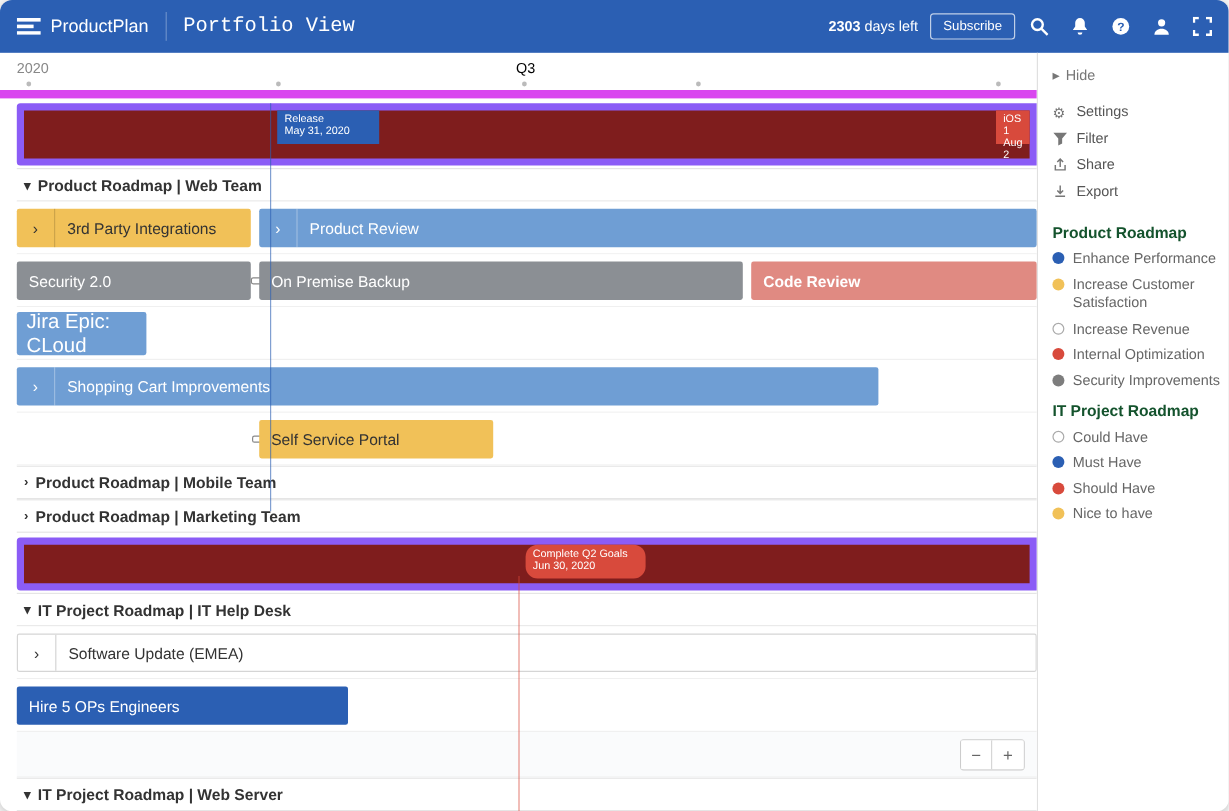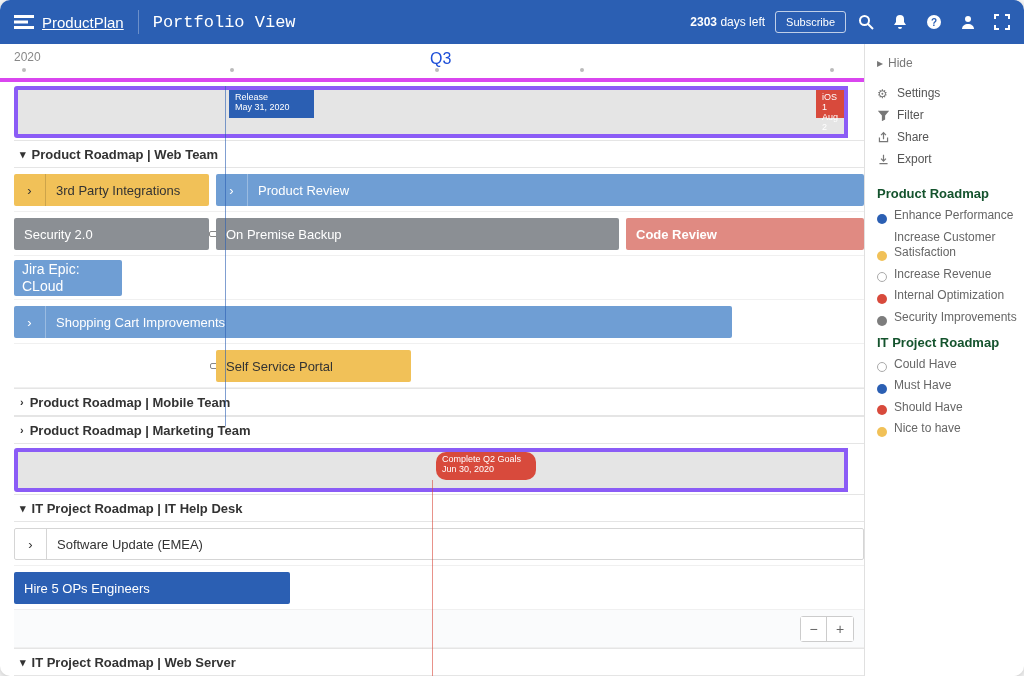--- a/index.html
+++ b/index.html
@@ -1,63 +1,63 @@
 <!DOCTYPE html>
 <html><head>
 <meta charset="utf-8">
 <style>
 * { box-sizing: border-box; margin: 0; padding: 0; }
 body { font-family: -apple-system, BlinkMacSystemFont, "Segoe UI", Arial, sans-serif; font-size: 13px; color: #333; background: #fff; }
 .app { width: 1024px; height: 676px; border-radius: 10px; overflow: hidden; box-shadow: 0 2px 12px rgba(0,0,0,0.3); position: relative; background: #fff; }
 
 
 .header { height: 44px; background: #2b5fb3; display: flex; align-items: center; padding: 0 14px; color: #fff; }
-.logo { display: flex; align-items: center; gap: 8px; font-size: 15px; text-decoration: underline; }
+.logo { display: flex; align-items: center; gap: 8px; font-size: 15px; }
 .logo-icon { width: 20px; height: 14px; display: inline-block; }
 .logo-icon svg { width: 100%; height: 100%; }
 .divider-v { width: 1px; height: 24px; background: rgba(255,255,255,0.3); margin: 0 14px; }
 .view-title { font-size: 17px; font-family: Liberation Mono, monospace; }
 .header-spacer { flex: 1; }
 .days-left { font-size: 12px; margin-right: 10px; }
 .days-left b { font-weight: 700; }
 .subscribe-btn { border: 1px solid rgba(255,255,255,0.7); background: transparent; color: #fff; font-size: 11px; padding: 4px 10px; border-radius: 3px; cursor: pointer; margin-right: 12px; }
 .header-icons { display: flex; gap: 18px; align-items: center; }
 .header-icon { width: 16px; height: 16px; cursor: pointer; color: #fff; }
 
 
 .body { display: flex; height: calc(100% - 44px); }
 .timeline-area { flex: 1; position: relative; overflow: hidden; }
 .sidebar-right { width: 160px; border-left: 1px solid #e0e0e0; padding: 10px 0 10px 6px; font-size: 12px; color: #555; }
 
 
-.time-header { height: 38px; position: relative; border-bottom: 4px solid #d946ef; }
+.time-header { height: 38px; position: relative; border-bottom: 7px solid #d946ef; }
 .year-label { position: absolute; left: 14px; top: 6px; font-size: 12px; color: #888; }
-.q-label { position: absolute; left: 430px; top: 6px; font-size: 16px; color: #1d4ed8; }
+.q-label { position: absolute; left: 430px; top: 6px; font-size: 12px; color: #000000; }
 .tick-row { position: absolute; top: 24px; left: 0; right: 0; height: 12px; }
 .tick { position: absolute; top: 0; width: 4px; height: 4px; background: #bbb; border-radius: 2px; }
 
 
 .milestone { position: absolute; top: 0; height: 28px; color: #fff; font-size: 9px; padding: 3px 6px; line-height: 1.1; z-index: 5; }
 .milestone.blue { background: #2b5fb3; }
 .milestone.red { background: #d84a3c; }
 .milestone-line { position: absolute; top: 0; bottom: 0; width: 1px; z-index: 3; }
 .milestone-line.blue { background: #2b5fb3; opacity: 0.6; }
 .milestone-line.red { background: #d84a3c; opacity: 0.6; }
 
 
 .lanes { position: relative; padding-left: 14px; padding-right: 0; }
-.lane-top-spacer { height: 52px; background: #e5e5e5; border: 4px solid #8b5cf6; border-radius: 3px 0 0 3px; margin: 4px 16px 2px 0; position: relative; }
+.lane-top-spacer { height: 52px; background: #7f1d1d; border: 6px solid #8b5cf6; border-radius: 3px 0 0 3px; margin: 4px 0 2px 0; position: relative; }
 .swimlane-header { height: 28px; display: flex; align-items: center; font-weight: 700; font-size: 13px; color: #333; background: #fff; border: 1px solid #e5e5e5; border-left: none; border-right: none; padding-left: 6px; cursor: pointer; }
 .swimlane-header .chev { margin-right: 6px; font-size: 11px; }
 .bar-row { height: 44px; position: relative; background: #fff; border-bottom: 1px solid #f0f0f0; }
 .bar-row.light { background: #fafbfc; }
 .bar { position: absolute; top: 6px; height: 32px; display: flex; align-items: center; color: #fff; font-size: 13px; border-radius: 2px; }
 .bar .expand { width: 32px; height: 100%; display: flex; align-items: center; justify-content: center; border-right: 1px solid rgba(255,255,255,0.3); cursor: pointer; }
 .bar .label { padding: 0 10px; }
-.bar.small { height: 36px; top: 4px; font-size: 14px; line-height: 1.2; }
+.bar.small { height: 36px; top: 4px; font-size: 17px; line-height: 1.2; }
 .bar.small .label { padding: 4px 8px; }
 .bar.yellow { background: #f1c158; color: #333; }
 .bar.yellow .expand { border-right-color: rgba(0,0,0,0.15); }
 .bar.blue { background: #6f9ed4; }
 .bar.gray { background: #8b8f94; }
 .bar.red { background: #e08a82; }
 .bar.darkblue { background: #2b5fb3; }
 .bar.white { background: #fff; border: 1px solid #d5d5d5; color: #333; }
 .bar.white .expand { border-right-color: #d5d5d5; }
 .handle { position: absolute; width: 10px; height: 6px; background: #fff; border: 1px solid #888; border-radius: 2px; top: 50%; transform: translateY(-50%); }
@@ -66,21 +66,21 @@
 .zoom { position: absolute; right: 10px; bottom: 34px; display: flex; border: 1px solid #ccc; border-radius: 3px; background: #fff; z-index: 10; }
 .zoom button { width: 26px; height: 24px; background: #fff; border: none; cursor: pointer; font-size: 14px; color: #666; }
 .zoom button:first-child { border-right: 1px solid #ccc; }
 
 
 .side-section { margin-bottom: 10px; }
 .hide-toggle { display: flex; align-items: center; gap: 5px; padding: 2px 6px; color: #777; cursor: pointer; }
 .side-item { display: flex; align-items: center; gap: 7px; padding: 4px 6px; cursor: pointer; color: #555; }
 .side-item svg, .side-item .ico { width: 13px; height: 13px; color: #777; }
 .side-title { font-weight: 700; font-size: 13px; color: #14532d; padding: 6px 6px 4px; }
-.legend-item { display: flex; align-items: flex-end; gap: 7px; padding: 3px 6px; color: #666; line-height: 1.3; }
+.legend-item { display: flex; align-items: flex-start; gap: 7px; padding: 3px 6px; color: #666; line-height: 1.3; }
 .legend-dot { width: 10px; height: 10px; border-radius: 50%; flex-shrink: 0; margin-top: 2px; }
 .legend-dot.hollow { background: #fff; border: 1.5px solid #aaa; }
 </style>
 </head>
 <body>
 
 <div class="app">
 
   <div class="header">
     <div class="logo">

